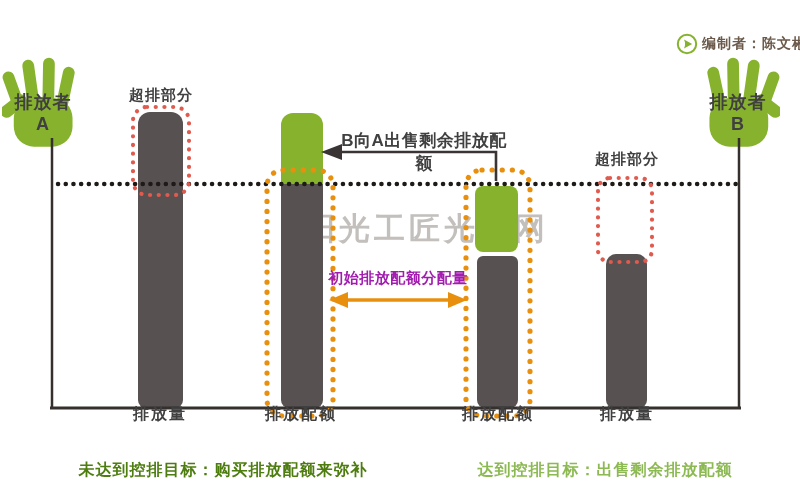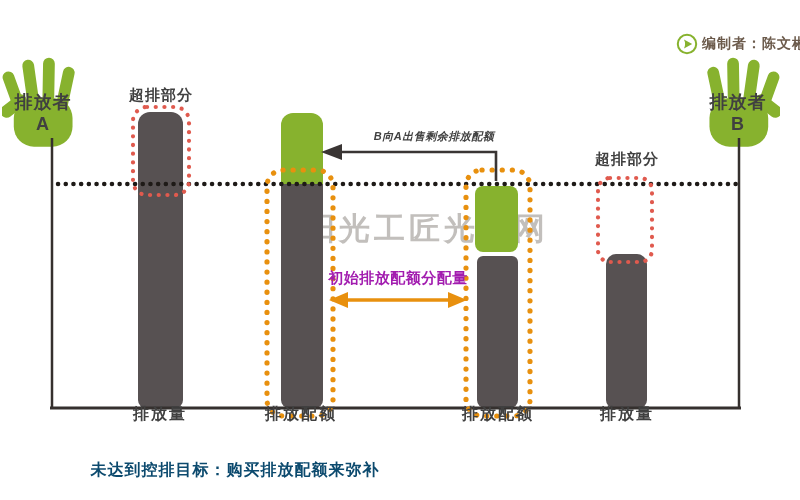--- a/index.html
+++ b/index.html
@@ -25,29 +25,29 @@
   #bar-b-emission{left:606px;top:254px;width:41px;height:154px;background:#575152;border-radius:10px 10px 8px 8px;}
   
   #diagram-lines{left:0;top:0;z-index:3;pointer-events:none;}
   
   .hand-svg{z-index:1;}
   .hand-label{z-index:4;font-size:18px;line-height:1.2;color:#404040;}
   
   .note{z-index:4;font-size:15px;}
   #label-over-emission{left:116px;top:86px;width:90px;}
   #label-reduction{left:582px;top:150px;width:90px;}
-  #label-sell{left:348px;top:129px;width:172px;font-size:11px;letter-spacing:0.5px;font-style:italic;}
+  #label-sell{left:338px;top:129px;width:172px;font-size:17px;letter-spacing:0.5px;}
   #label-initial{left:322px;top:269px;width:152px;color:#a21caf;letter-spacing:0.5px;text-align:center;}
   .col-label{top:404px;font-size:16px;letter-spacing:2px;z-index:4;}
   #col-0{left:110px;width:100px;}
   #col-1{left:251px;width:100px;}
   #col-2{left:448px;width:100px;}
   #col-3{left:577px;width:100px;}
   .caption{top:460px;font-size:16px;letter-spacing:1px;z-index:4;}
-  #caption-a{left:85px;width:300px;color:#0c4a6e;}
+  #caption-a{left:73px;width:300px;color:#4d7c0f;}
   #caption-b{left:455px;width:300px;color:#8cb952;}
   
   #credit{left:676px;top:33px;z-index:4;display:flex;align-items:center;}
   #credit-text{margin-left:4px;font-size:14px;font-weight:bold;color:#6b5a4b;letter-spacing:1px;white-space:nowrap;}
 </style>
 </head>
 <body>
 
 <div id="stage">
 
@@ -126,14 +126,15 @@
   <div id="label-reduction" class="abs note cn center">超排部分</div>
   <div id="label-sell" class="abs note cn center">B向A出售剩余排放配额</div>
   <div id="label-initial" class="abs note cn center">初始排放配额分配量</div>
 
   <div id="col-0" class="abs col-label cn center">排放量</div>
   <div id="col-1" class="abs col-label cn center">排放配额</div>
   <div id="col-2" class="abs col-label cn center">排放配额</div>
   <div id="col-3" class="abs col-label cn center">排放量</div>
 
   <div id="caption-a" class="abs caption cn center">未达到控排目标：购买排放配额来弥补</div>
+  <div id="caption-b" class="abs caption cn center">达到控排目标：出售剩余排放配额</div>
 
 </div>
 
 </body></html>

